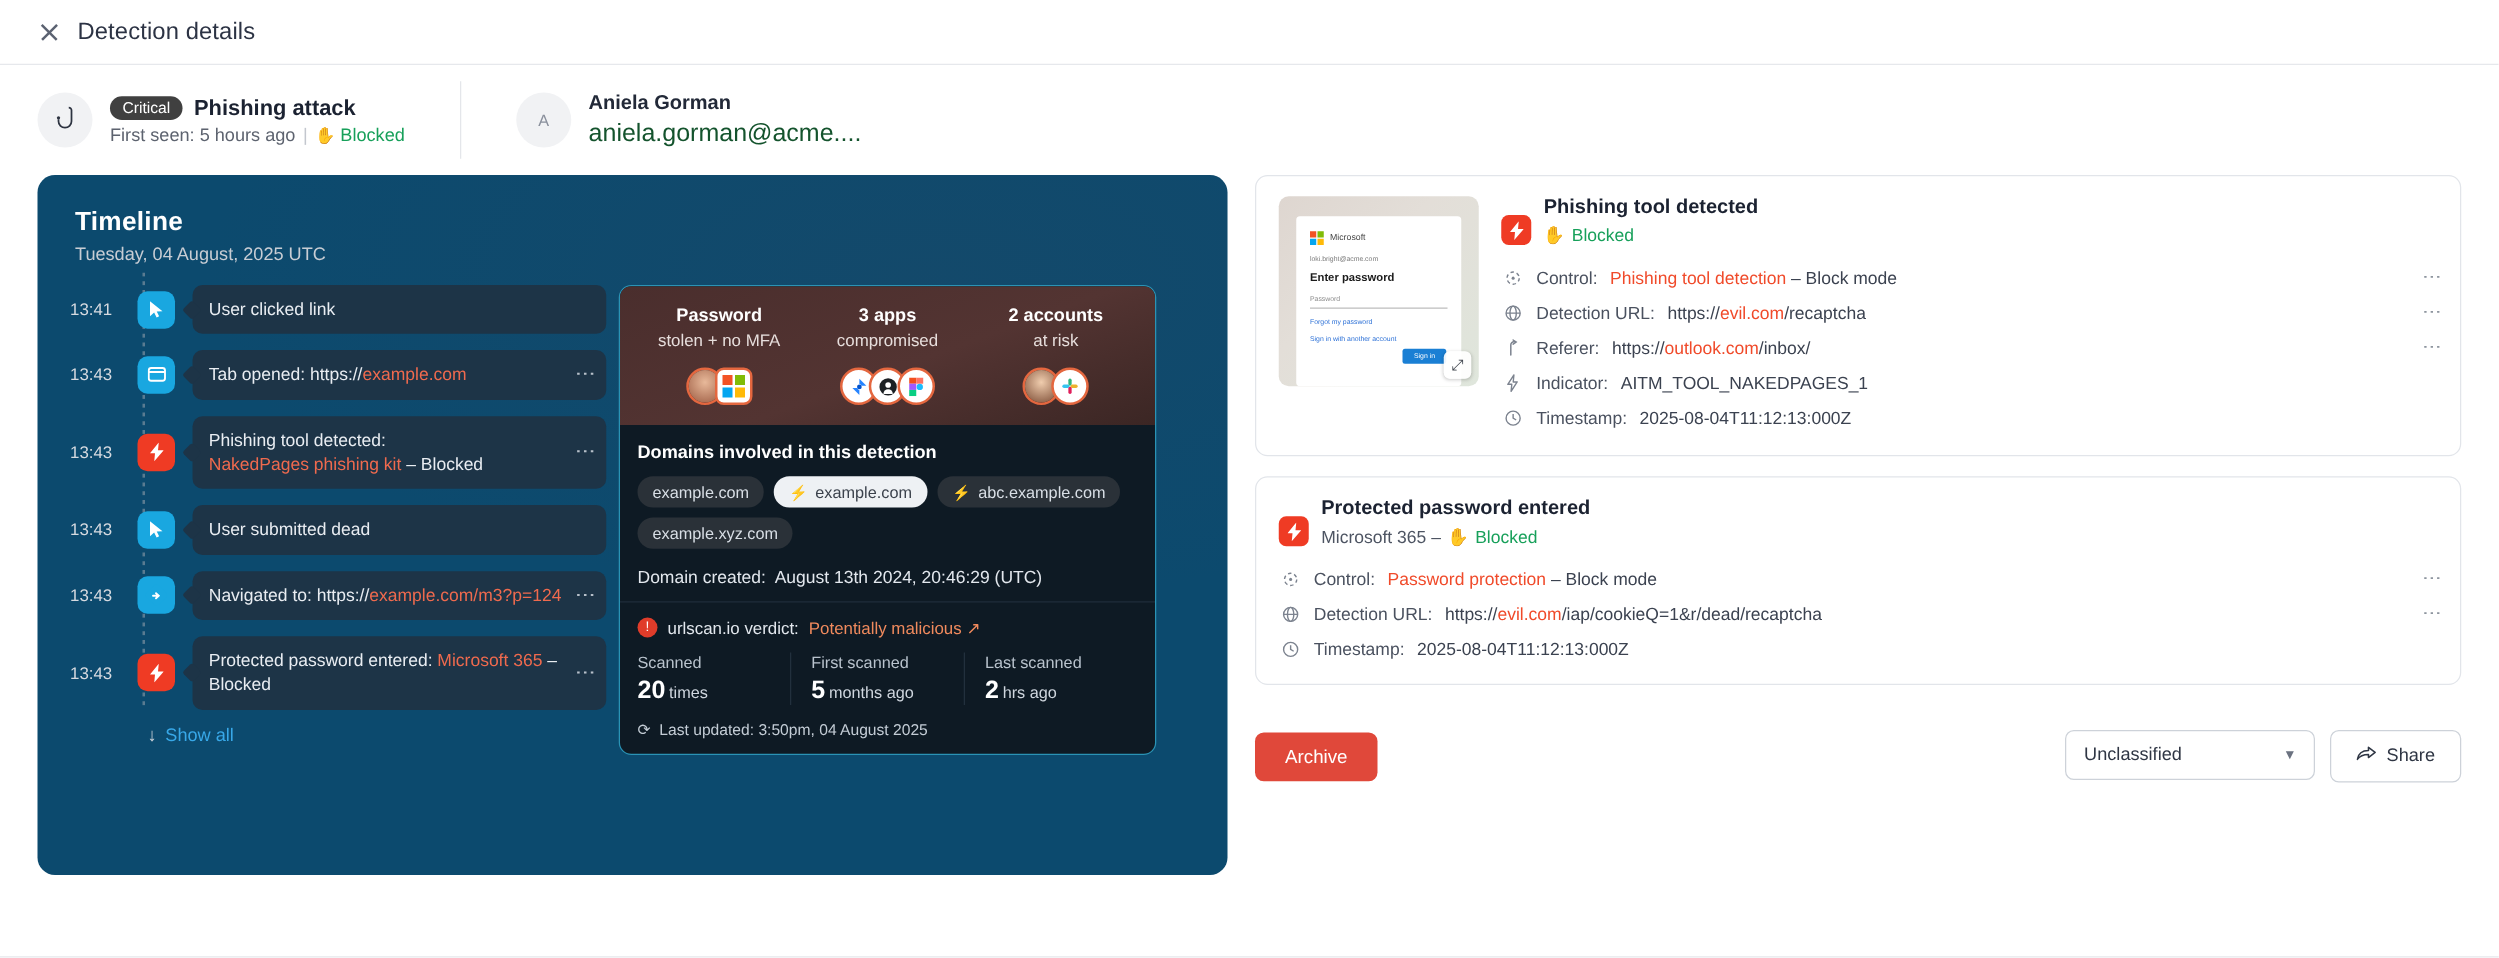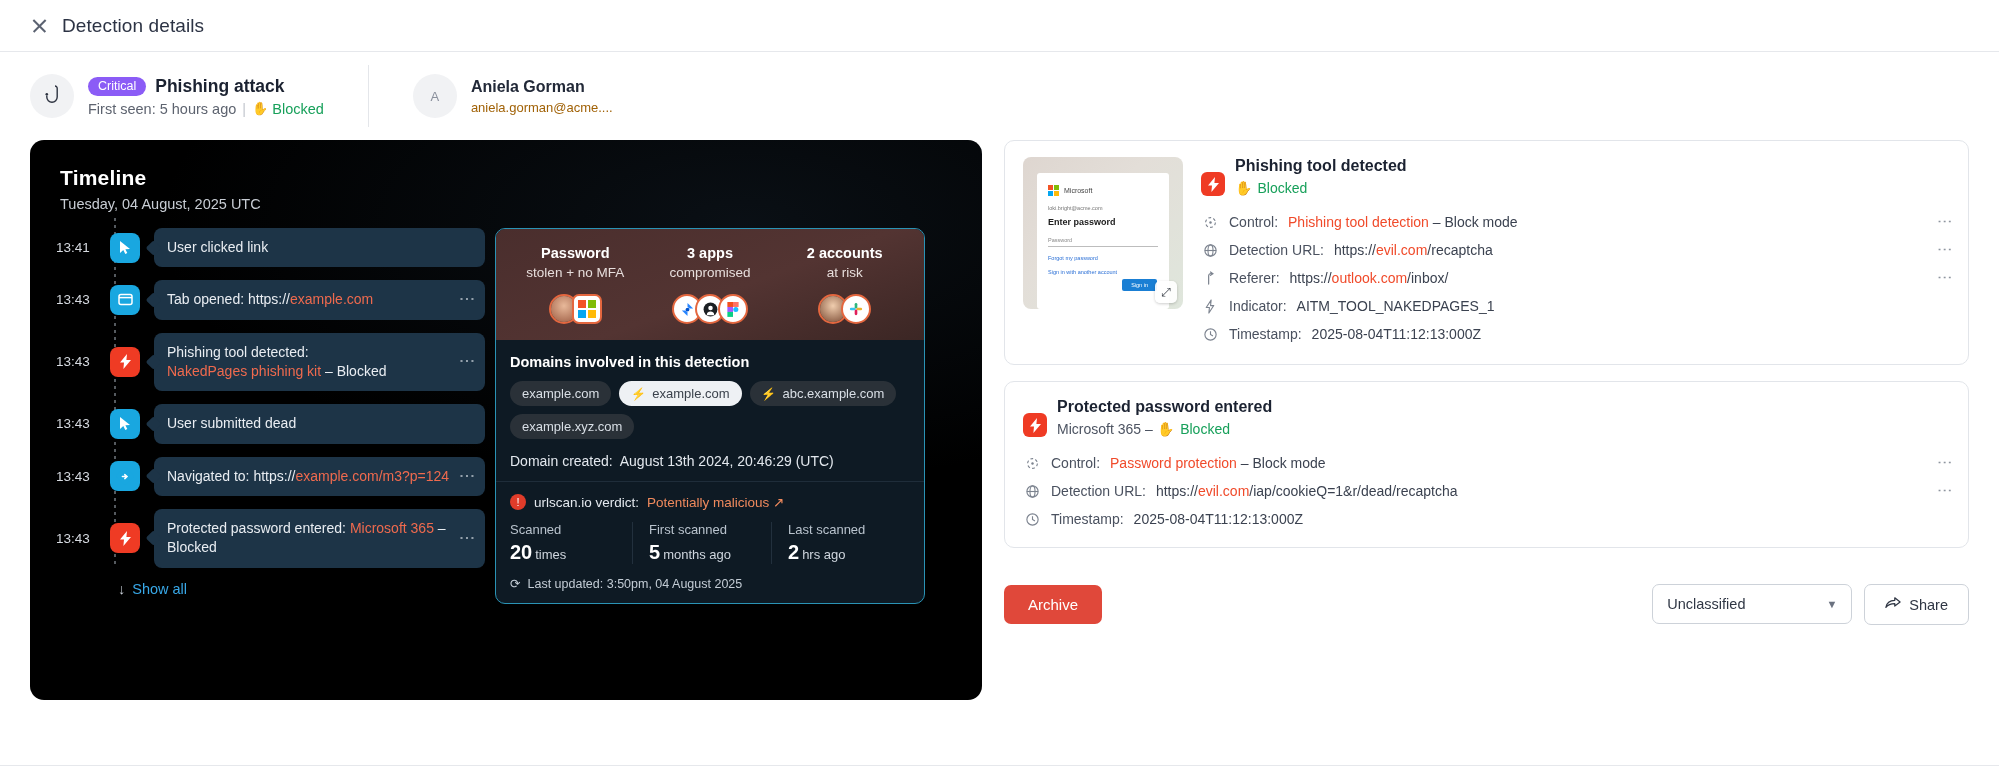--- a/index.html
+++ b/index.html
@@ -34,39 +34,39 @@
   }
   .sum-block { display: flex; align-items: center; gap: 14px; }
   .sum-avatar {
     width: 44px; height: 44px; border-radius: 50%;
     background: #f1f2f4; display: flex; align-items: center;
     justify-content: center; font-size: 20px; color: #3a4154; flex: none;
   }
   .sum-avatar.user { font-size: 13px; color: #8a909c; }
   .sum-line1 { display: flex; align-items: center; gap: 9px; }
   .badge-critical {
-    background: #8b5cf6; color: #fff; font-size: 12.5px;
+    background: #404040; color: #fff; font-size: 12.5px;
     border-radius: 11px; padding: 2px 10px 3px; font-weight: 400;
   }
   .sum-title { font-size: 17.5px; font-weight: bold; color: #1b2231; }
   .sum-sub { font-size: 14.5px; color: #5d6personally; }
   .sum-sub { font-size: 14.5px; color: #5d636f; margin-top: 4px; display: flex; align-items: center; gap: 6px;}
   .sep-pipe { color: #c3c7ce; }
   .blocked-txt { color: #17a05a; display: inline-flex; align-items: center; gap: 4px;}
   .hand-ico { font-size: 13px; }
   .vdivider { width: 1px; height: 62px; background: #e4e6ea; margin: 0 44px 0 44px; }
   .sum-name { font-size: 16px; font-weight: bold; color: #222938; }
-  .sum-mail { font-size: 13px; color: #a16207; margin-top: 4px; }
+  .sum-mail { font-size: 20px; color: #14532d; margin-top: 4px; }
 
   
   .main { display: flex; padding: 0 30px; gap: 22px; align-items: flex-start; }
 
   
   .dark-card {
-    width: 952px; height: 560px; background: #000000;
+    width: 952px; height: 560px; background: #0c4a6e;
     border-radius: 14px; position: relative; overflow: hidden;
     flex: none;
   }
   .dark-card::after{
     content:""; position:absolute; inset:0;
     background: radial-gradient(900px 400px at 75% 15%, rgba(45,70,95,.22), transparent 65%);
     pointer-events:none;
   }
   .tl-head { padding: 26px 0 0 30px; position: relative; z-index: 2;}
   .tl-title { font-size: 21px; font-weight: bold; color: #fff; letter-spacing:.2px; }

